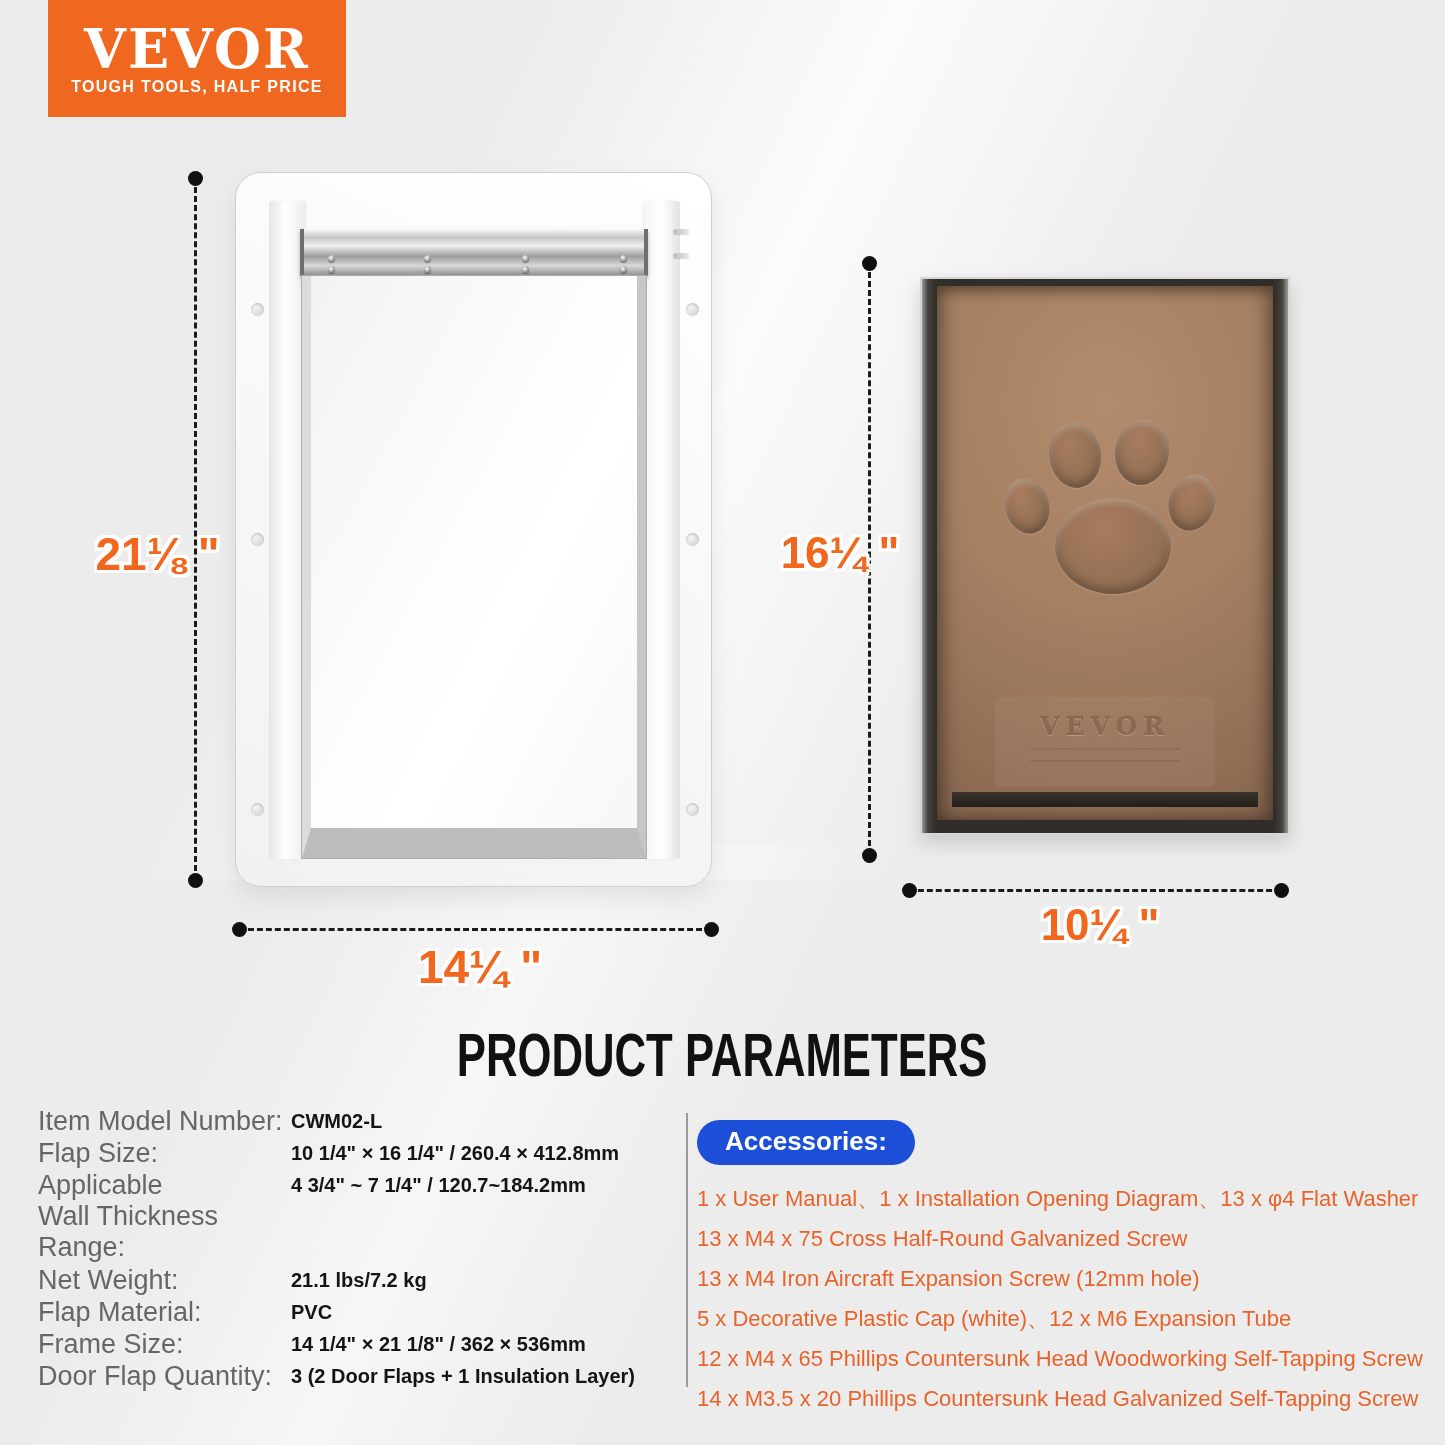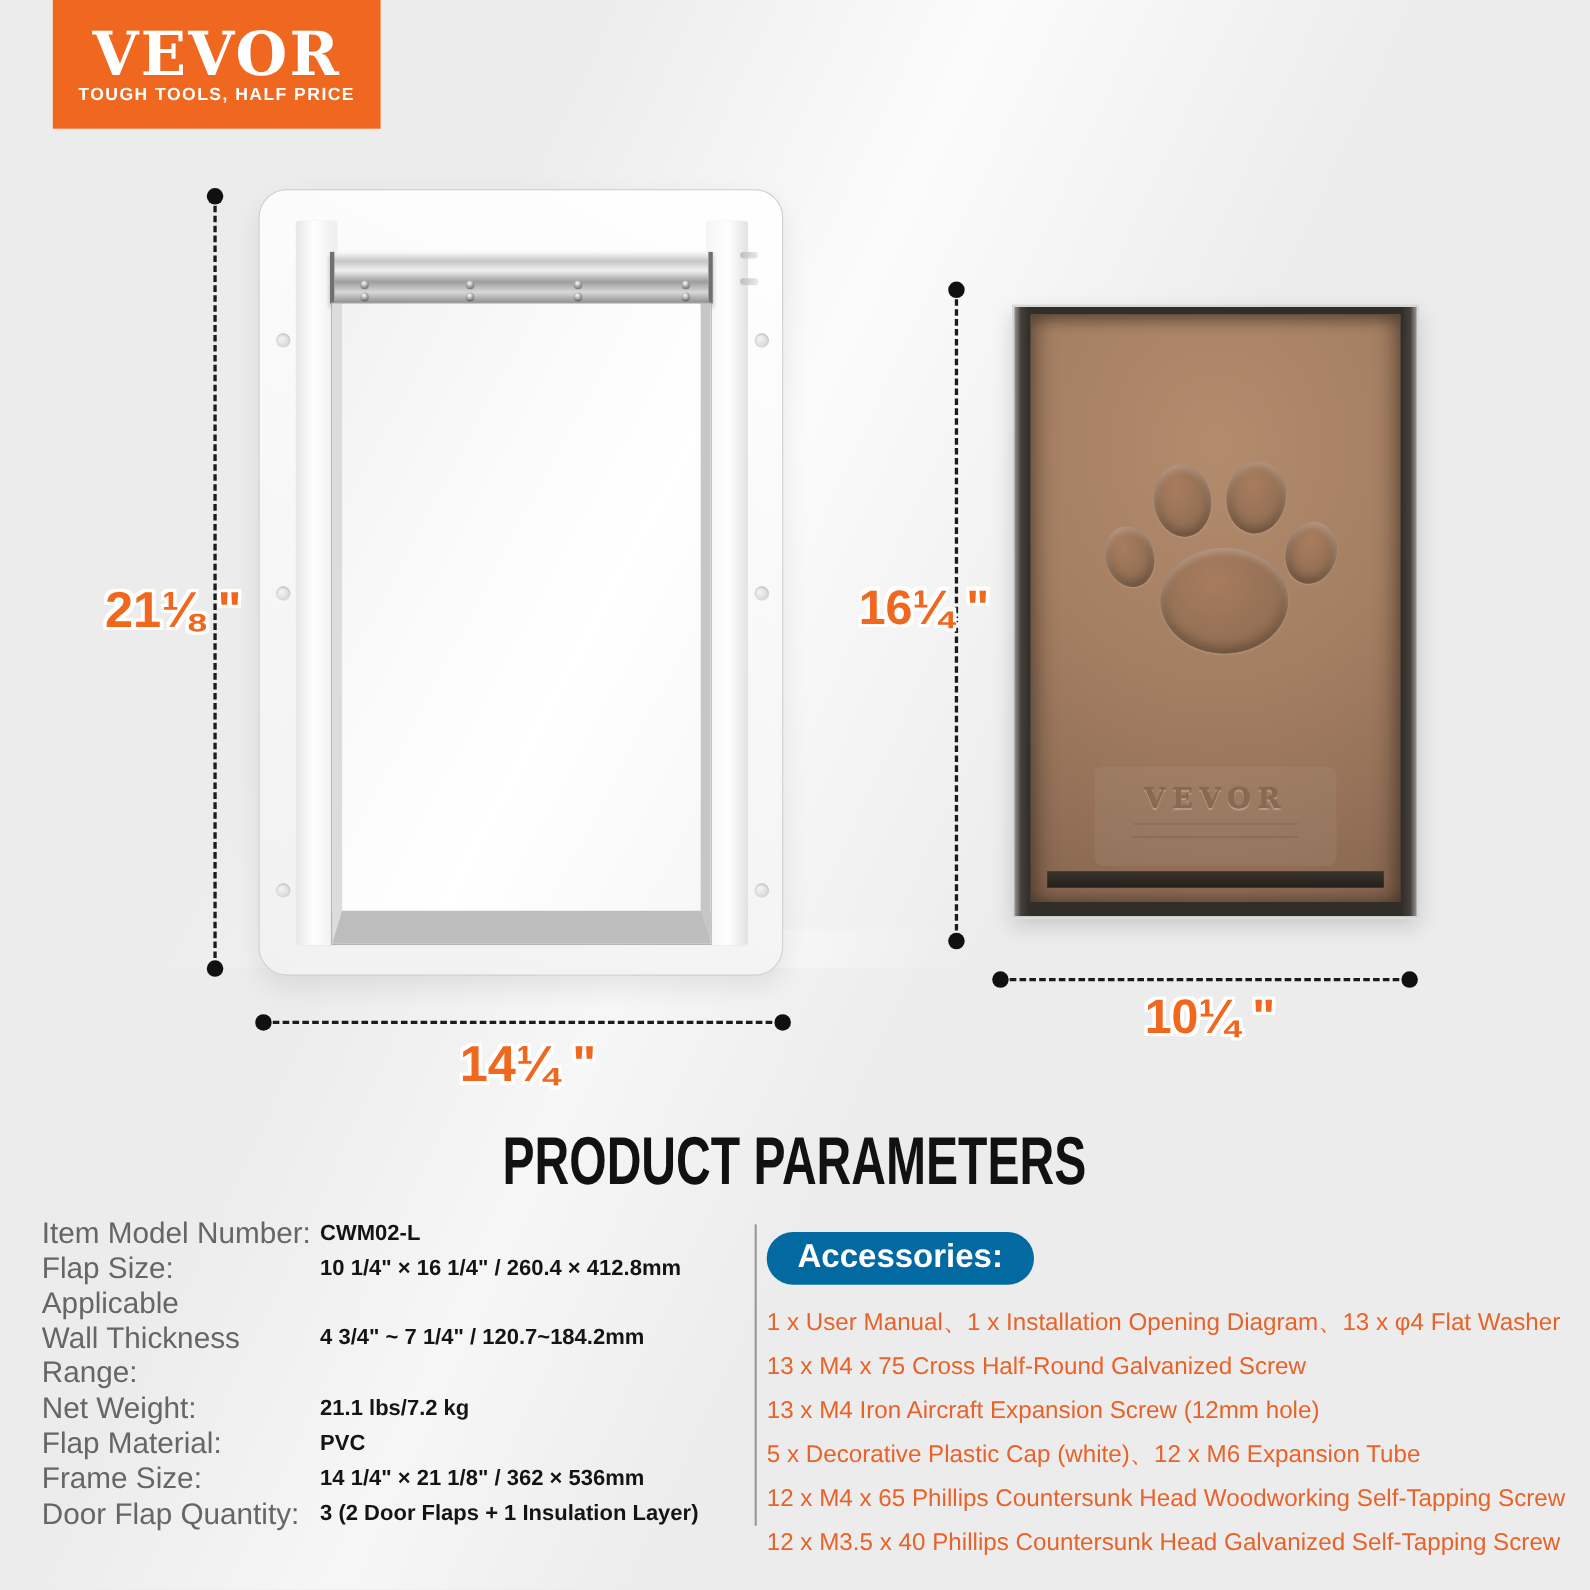--- a/index.html
+++ b/index.html
@@ -83,28 +83,28 @@
                  -3px 0 0 #fff, 3px 0 0 #fff, 0 -3px 0 #fff, 0 3px 0 #fff; }
   .dl-46 { font-size:46px; } .dl-44 { font-size:44px; }
 
   
   .section-title { position:absolute; left:0; top:1022px; width:1445px; text-align:center; }
   .section-title span { display:inline-block; font-weight:800; font-size:56px; color:#111;
     transform:scale(0.78,1.1); letter-spacing:0px; }
 
   .spec-table { position:absolute; left:38px; top:1106px; width:645px; }
   .spec-row { display:flex; align-items:flex-start; min-height:32px; }
-  .spec-row.tall { min-height:64px; align-items:center; padding-bottom:2px; }
+  .spec-row.tall { min-height:64px; align-items:flex-start; padding-bottom:2px; }
   .spec-label { width:253px; flex:0 0 253px; color:#666666; font-size:27px; line-height:31px; white-space:pre-line; }
   .spec-value { flex:1; color:#141414; font-weight:700; font-size:20px; line-height:31px; white-space:nowrap; }
 
   .col-divider { position:absolute; left:686px; top:1113px; width:2px; height:274px; background:#9b9b9b; }
 
   .accessories { position:absolute; left:697px; top:1120px; width:748px; }
-  .acc-pill { display:inline-block; background:#0369a1; color:#fff; font-weight:700; font-size:30px;
+  .acc-pill { display:inline-block; background:#1d4ed8; color:#fff; font-weight:700; font-size:26px;
     padding:6px 28px 8px 28px; border-radius:24px; }
   .acc-list { margin-top:14px; }
   .acc-item { color:#e8632a; font-size:22px; line-height:40px; white-space:nowrap; }
 </style>
 </head>
 <body>
 
 <div class="page">
   <div class="streak s1"></div>
   <div class="streak s2"></div>
@@ -212,16 +212,16 @@
   <div class="col-divider"></div>
 
   <div class="accessories">
     <span class="acc-pill">Accessories:</span>
     <div class="acc-list">
       <div class="acc-item">1 x User Manual、1 x Installation Opening Diagram、13 x φ4 Flat Washer</div>
       <div class="acc-item">13 x M4 x 75 Cross Half-Round Galvanized Screw</div>
       <div class="acc-item">13 x M4 Iron Aircraft Expansion Screw (12mm hole)</div>
       <div class="acc-item">5 x Decorative Plastic Cap (white)、12 x M6 Expansion Tube</div>
       <div class="acc-item">12 x M4 x 65 Phillips Countersunk Head Woodworking Self-Tapping Screw</div>
-      <div class="acc-item">12 x M3.5 x 40 Phillips Countersunk Head Galvanized Self-Tapping Screw</div>
+      <div class="acc-item">14 x M3.5 x 20 Phillips Countersunk Head Galvanized Self-Tapping Screw</div>
     </div>
   </div>
 </div>
 
 </body></html>

